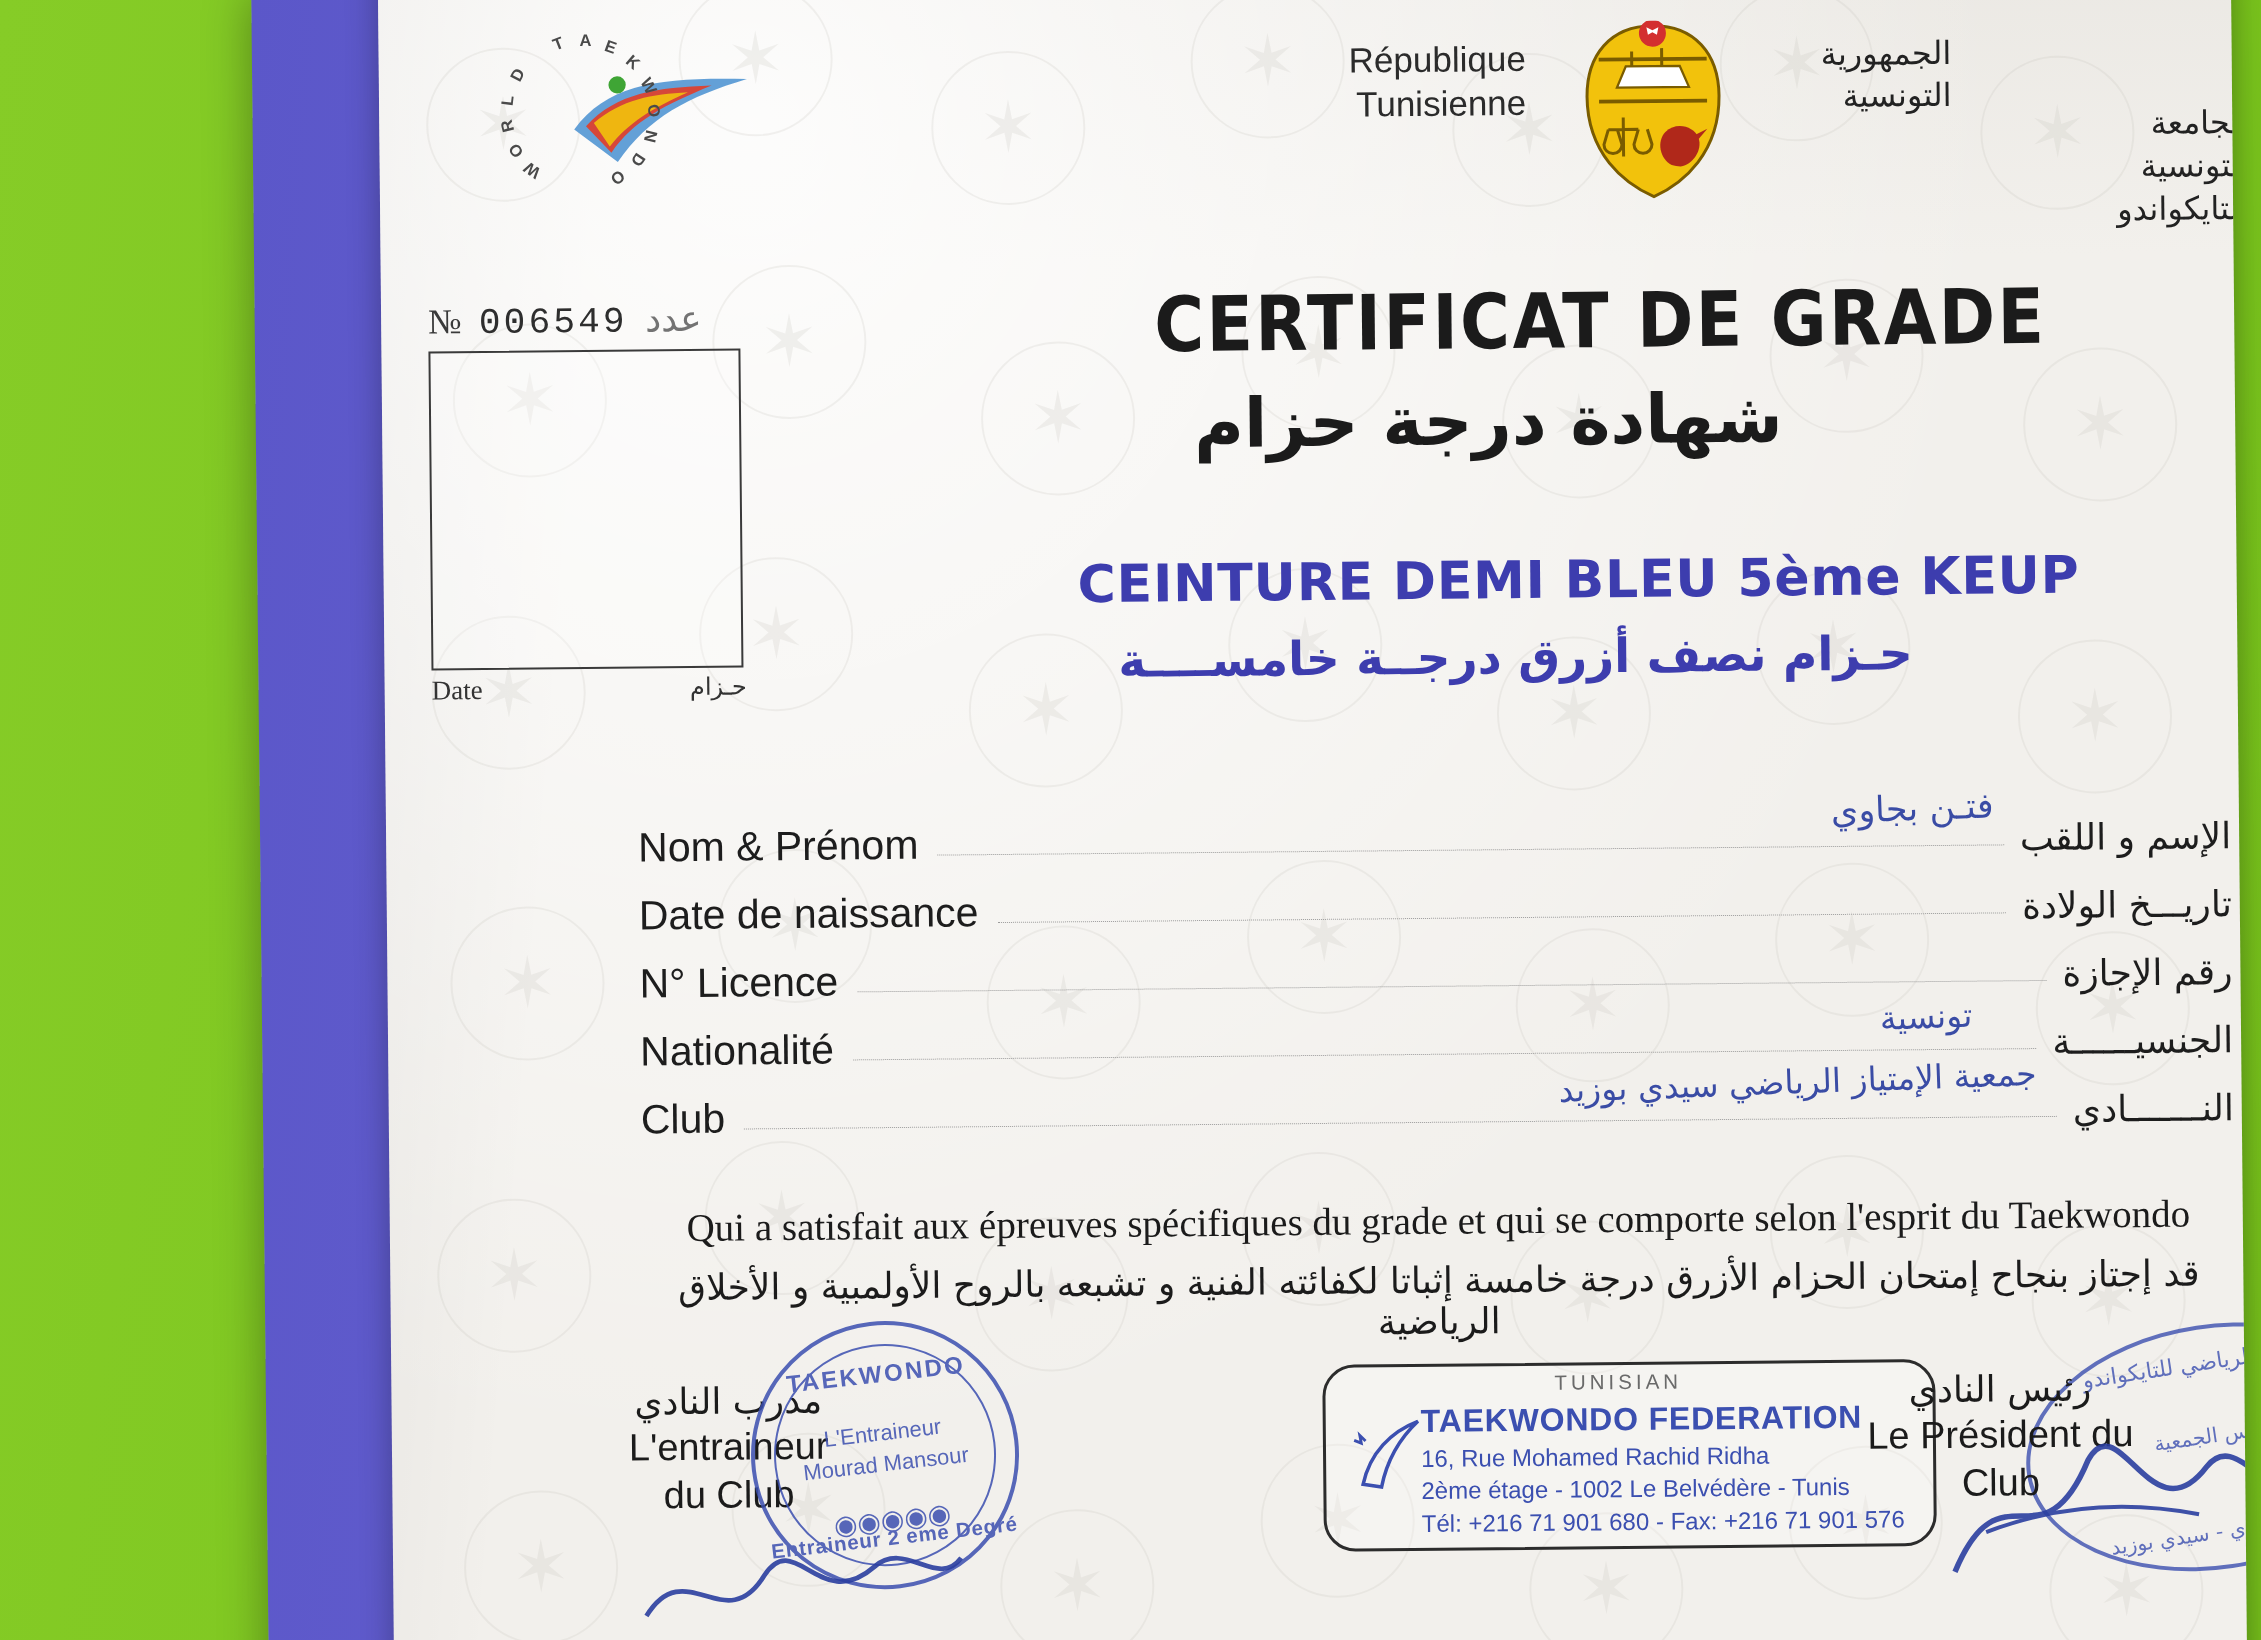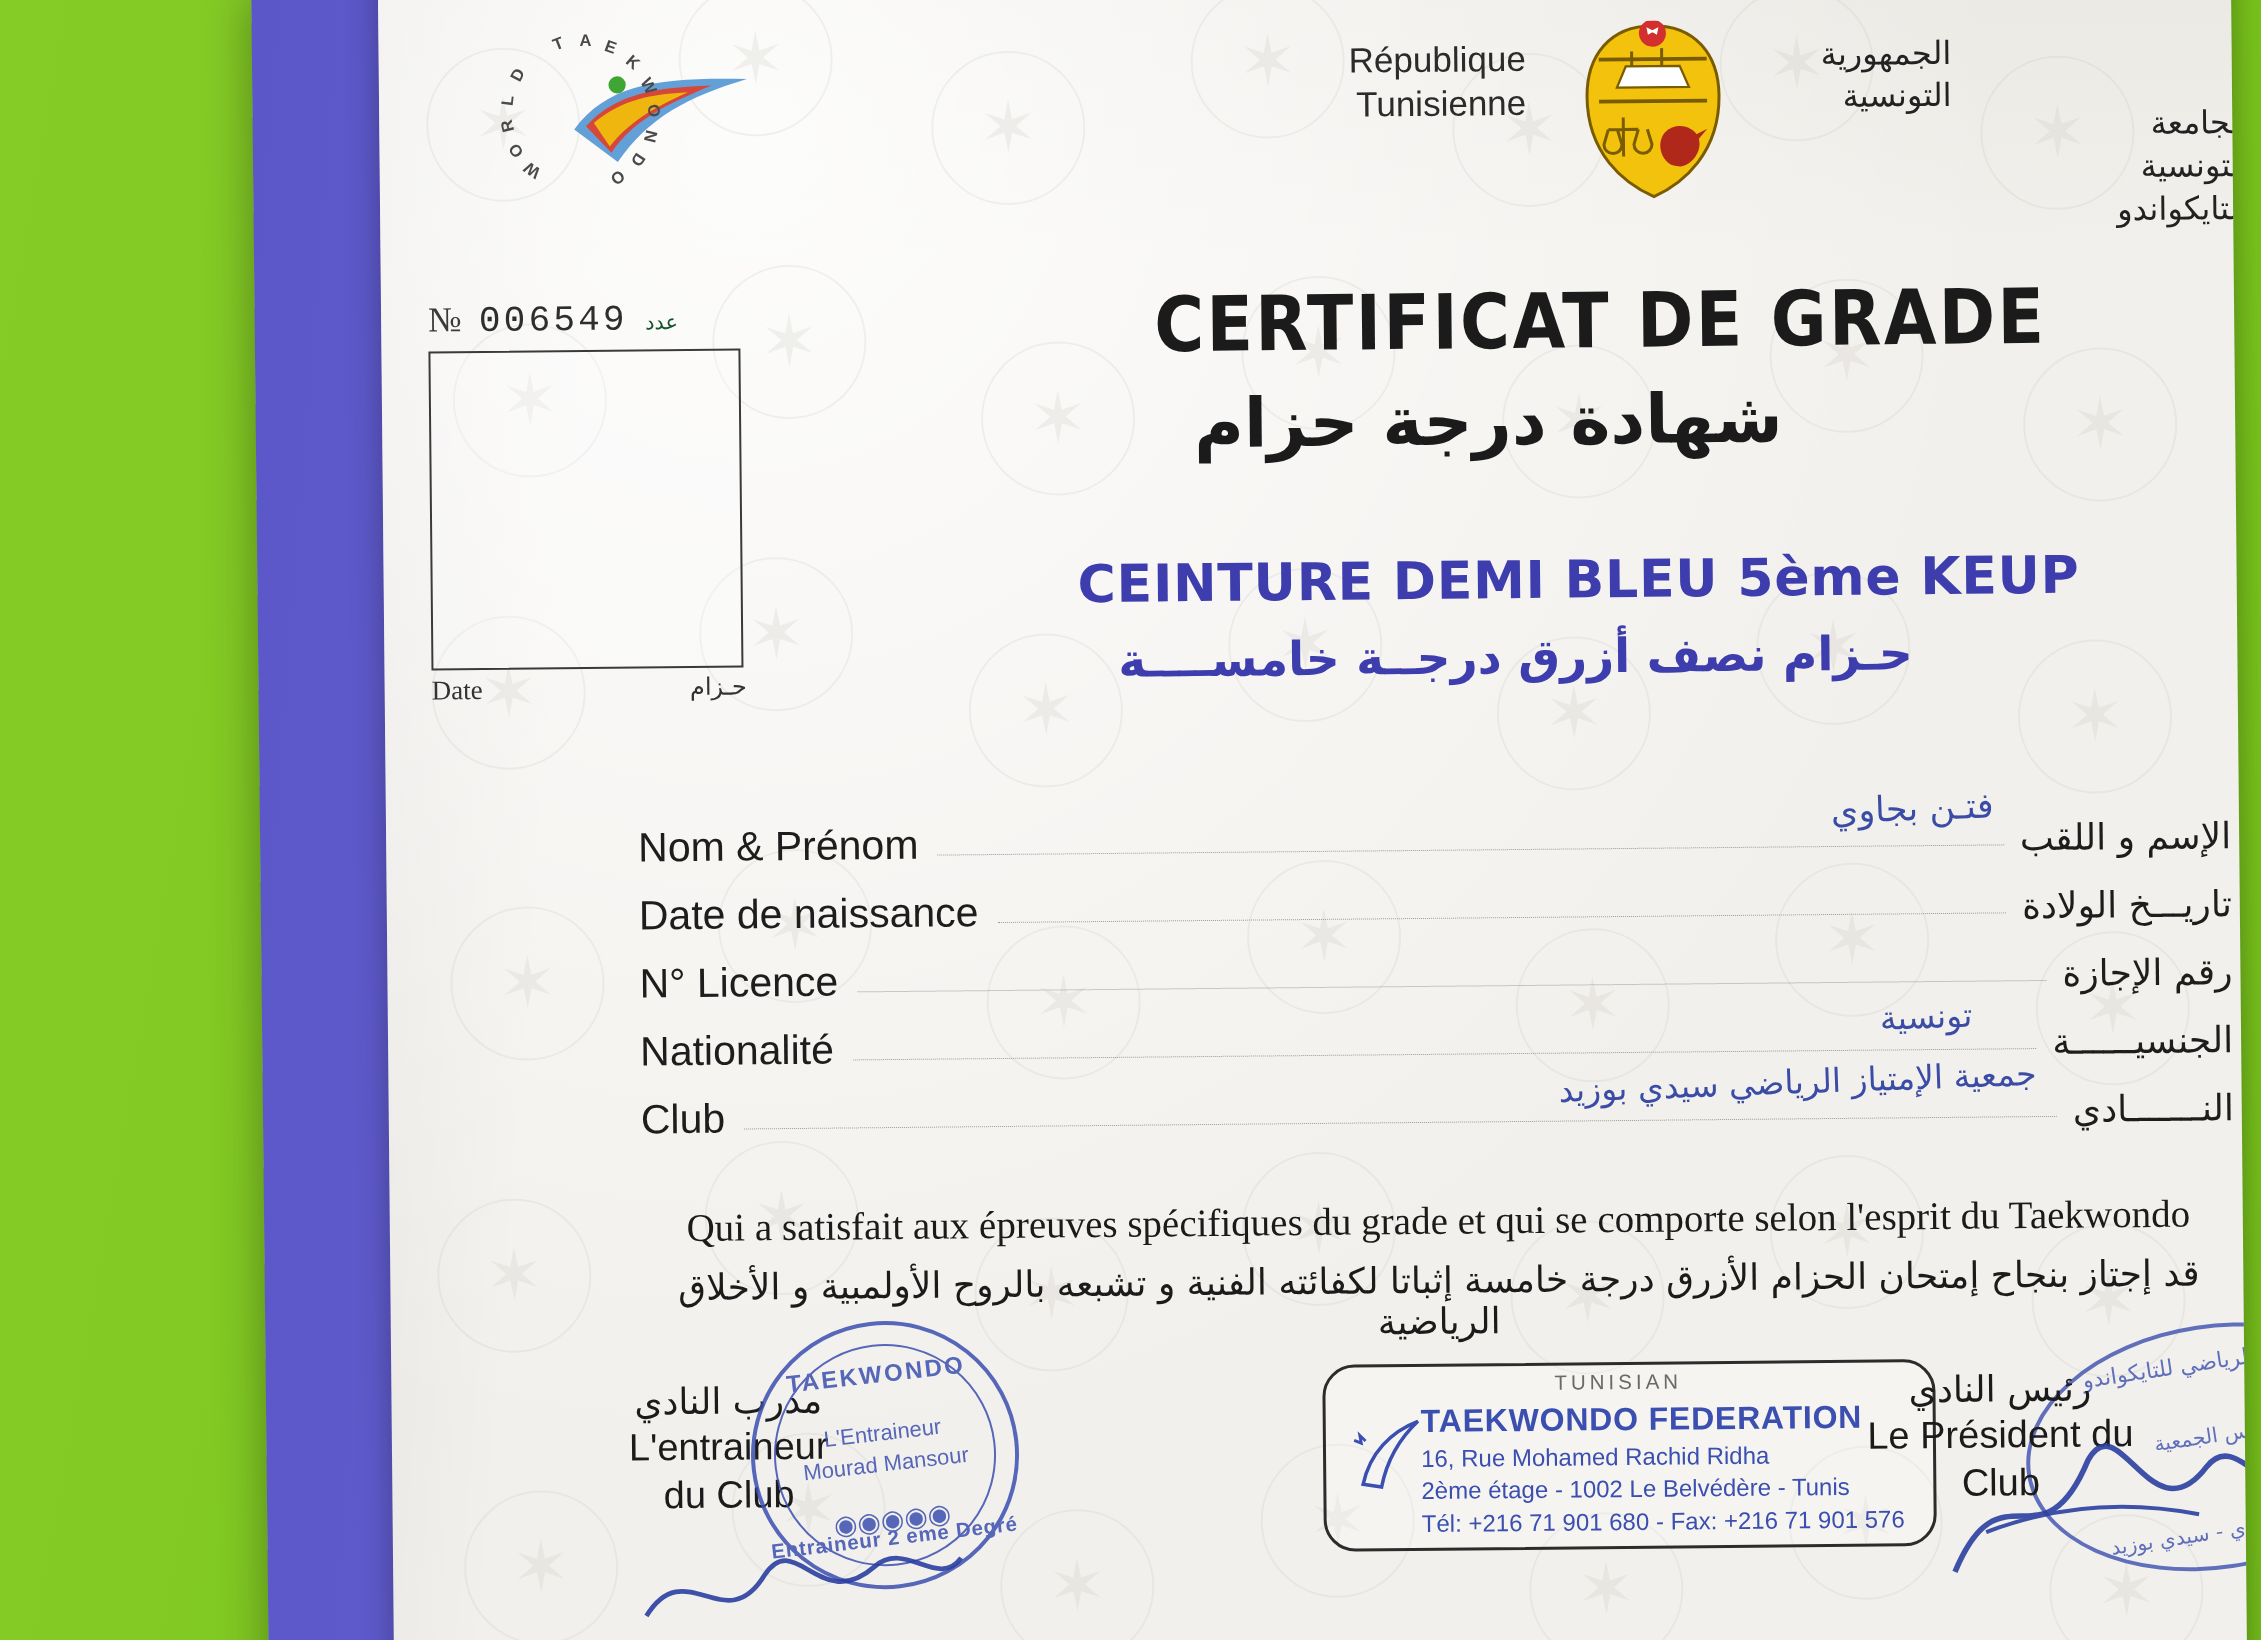--- a/index.html
+++ b/index.html
@@ -186,23 +186,23 @@
     font-size: 35px;
     font-family: "Liberation Serif", serif;
   }
   .numrow .digits {
     font-size: 36px;
     letter-spacing: 3.2px;
     font-family: "Liberation Mono", monospace;
     color: #2e2e2e;
   }
   .numrow .ar {
-    font-size: 21px;
-    font-family: "DejaVu Sans", sans-serif;
-    color: #14532d;
+    font-size: 36px;
+    font-family: "DejaVu Sans", sans-serif;
+    color: #737373;
   }
   .photobox {
     position: absolute;
     left: 47px;
     top: 398px;
     width: 308px;
     height: 315px;
     border: 2.4px solid #3a3a3a;
     background: rgba(255,255,255,0.25);
   }

